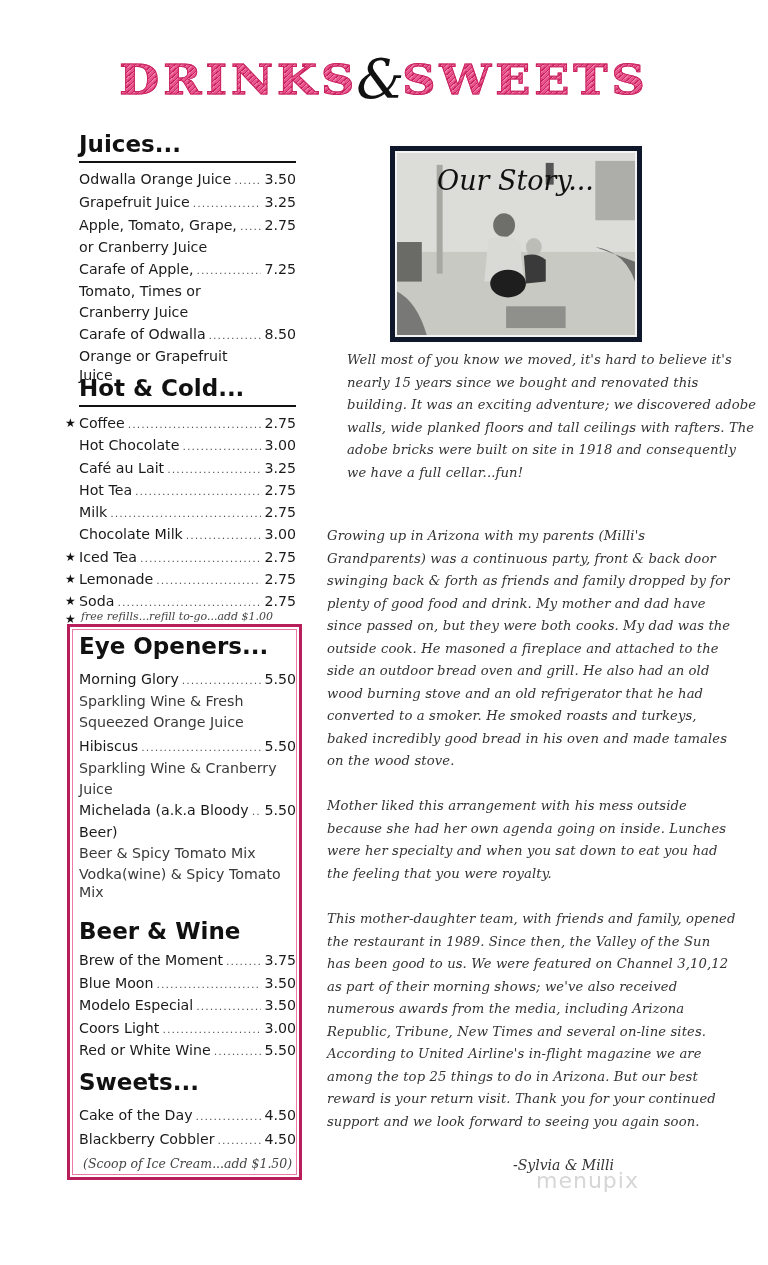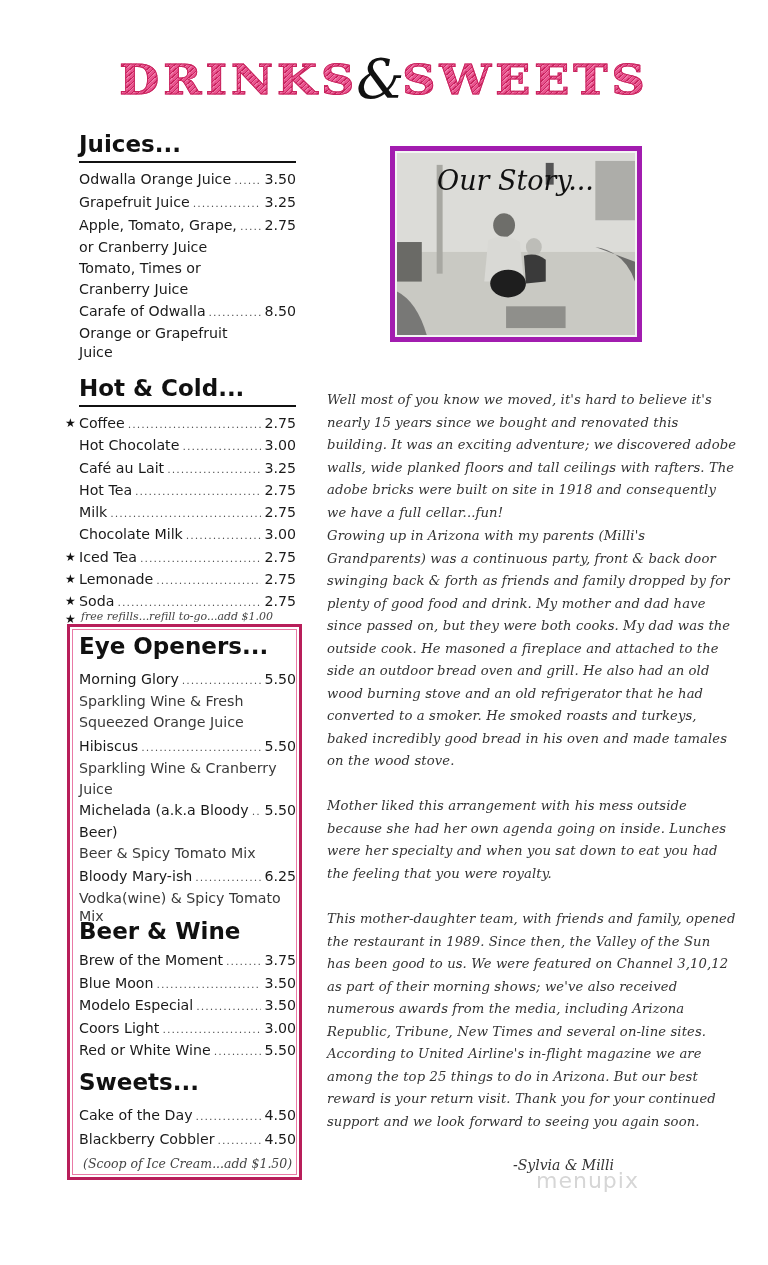--- a/index.html
+++ b/index.html
@@ -21,21 +21,21 @@
   .item .dots::before { content:"........................................................................................................"; }
   .item .price { white-space:nowrap; }
   .cont { font-size:14.2px; line-height:21px; color:#1a1a1a; }
   .desc { font-size:14.2px; line-height:20.5px; color:#3a3a3a; }
   .star { position:absolute; left:-14px; font-size:12px; top:0; color:#111; }
   .script { font-family:"DejaVu Serif", serif; font-style:italic; color:#444;margin-top:24px; }
 
   .box { position:absolute; left:67px; top:624px; width:235px; height:556px; border:3px solid #b81e5a; box-sizing:border-box; }
   .box::after { content:""; position:absolute; left:2px; top:2px; right:2px; bottom:2px; border:1px solid #e97aa6; }
 
-  .photo { position:absolute; left:388px; top:144px; width:256px; height:200px; background:#a21caf; box-sizing:border-box; padding:7px;
+  .photo { position:absolute; left:388px; top:144px; width:256px; height:200px; background:#0f172a; box-sizing:border-box; padding:7px;
     box-shadow:0 0 0 2px #fff inset; }
   .photo-inner { width:100%; height:100%; background:linear-gradient(180deg,#e4e4e0 0%,#d8d8d4 45%,#c8c8c2 75%,#bdbdb6 100%); position:relative; overflow:hidden; border:2px solid #f4f4f4; box-sizing:border-box; }
   .photo-caption { position:absolute; top:12px; left:40px; font-family:"DejaVu Serif", serif; font-style:italic; font-size:27px; color:#111; white-space:nowrap; }
 
   .story { position:absolute; left:327px; width:410px; font-family:"DejaVu Serif", serif; font-style:italic; font-size:13.2px; line-height:22.5px; color:#333; letter-spacing:0.1px; }
   .sign { position:absolute; left:513px; top:1157px; font-family:"DejaVu Serif", serif; font-style:italic; font-size:14px; color:#333; }
   .wm { position:absolute; left:536px; top:1168px; font-family:"DejaVu Sans", sans-serif; font-size:22px; color:#d6d6d6; letter-spacing:1px; }
 </style>
 </head>
 <body>
@@ -56,20 +56,25 @@
       <span class="name">Grapefruit Juice</span>
       <span class="dots"></span>
       <span class="price">3.25</span>
     </div>
   <div class="item" style="margin-top:1px">
       <span class="name">Apple, Tomato, Grape,</span>
       <span class="dots"></span>
       <span class="price">2.75</span>
     </div>
   <div class="cont">or Cranberry Juice</div>
+  <div class="item" style="margin-top:1px">
+      <span class="name">Carafe of Apple,</span>
+      <span class="dots"></span>
+      <span class="price">7.25</span>
+    </div>
   <div class="cont">Tomato, Times or</div>
   <div class="cont">Cranberry Juice</div>
   <div class="item" style="margin-top:1px">
       <span class="name">Carafe of Odwalla</span>
       <span class="dots"></span>
       <span class="price">8.50</span>
     </div>
   <div class="cont">Orange or Grapefruit</div>
   <div class="cont" style="line-height:16px">Juice</div>
 </div>
@@ -155,25 +160,20 @@
     </div>
   <div class="desc">Sparkling Wine &amp; Cranberry</div>
   <div class="desc">Juice</div>
   <div class="item" style="margin-top:1px">
       <span class="name">Michelada (a.k.a Bloody</span>
       <span class="dots"></span>
       <span class="price">5.50</span>
     </div>
   <div class="cont">Beer)</div>
   <div class="desc">Beer &amp; Spicy Tomato Mix</div>
-  <div class="item" style="margin-top:2px">
-      <span class="name">Bloody Mary-ish</span>
-      <span class="dots"></span>
-      <span class="price">6.25</span>
-    </div>
   <div class="desc">Vodka(wine) &amp; Spicy Tomato</div>
   <div class="desc" style="line-height:17px">Mix</div>
 </div>
 
 <div class="left" style="top:917px;">
   <div class="sec-h" style="margin-bottom:5px">Beer &amp; Wine</div>
   <div class="item" style="height:22.5px">
       <span class="name">Brew of the Moment</span>
       <span class="dots"></span>
       <span class="price">3.75</span>
@@ -230,19 +230,19 @@
       <ellipse cx="138" cy="95" rx="8" ry="9" fill="#bdbdb8"></ellipse>
       <path d="M128 104 Q140 100 150 108 L150 130 L130 132 Z" fill="#3a3a3a"></path>
       <rect x="110" y="155" width="60" height="22" fill="#8f8f8b"></rect>
       <path d="M0 140 Q20 150 30 184 L0 184 Z" fill="#555" opacity="0.7"></path>
       <path d="M200 95 Q230 100 240 130 L240 110 Z" fill="#444" opacity="0.7"></path>
     </svg>
     <div class="photo-caption">Our Story...</div>
   </div>
 </div>
 
-<div class="story" style="top:389px;">Well most of you know we moved, it's hard to believe it's nearly 15 years since we bought and renovated this building. It was an exciting adventure; we discovered adobe walls, wide planked floors and tall ceilings with rafters. The adobe bricks were built on site in 1918 and consequently we have a full cellar...fun!</div>
+<div class="story" style="top:349px;margin-left:20px;">Well most of you know we moved, it's hard to believe it's nearly 15 years since we bought and renovated this building. It was an exciting adventure; we discovered adobe walls, wide planked floors and tall ceilings with rafters. The adobe bricks were built on site in 1918 and consequently we have a full cellar...fun!</div>
 <div class="story" style="top:525px;">Growing up in Arizona with my parents (Milli's Grandparents) was a continuous party, front &amp; back door swinging back &amp; forth as friends and family dropped by for plenty of good food and drink. My mother and dad have since passed on, but they were both cooks. My dad was the outside cook. He masoned a fireplace and attached to the side an outdoor bread oven and grill. He also had an old wood burning stove and an old refrigerator that he had converted to a smoker. He smoked roasts and turkeys, baked incredibly good bread in his oven and made tamales on the wood stove.</div>
 <div class="story" style="top:795px;">Mother liked this arrangement with his mess outside because she had her own agenda going on inside. Lunches were her specialty and when you sat down to eat you had the feeling that you were royalty.</div>
 <div class="story" style="top:908px;">This mother-daughter team, with friends and family, opened the restaurant in 1989. Since then, the Valley of the Sun has been good to us. We were featured on Channel 3,10,12 as part of their morning shows; we've also received numerous awards from the media, including Arizona Republic, Tribune, New Times and several on-line sites. According to United Airline's in-flight magazine we are among the top 25 things to do in Arizona. But our best reward is your return visit. Thank you for your continued support and we look forward to seeing you again soon.</div>
 
 <div class="sign">-Sylvia &amp; Milli</div>
 <div class="wm">menupix</div>
 
 </body></html>

